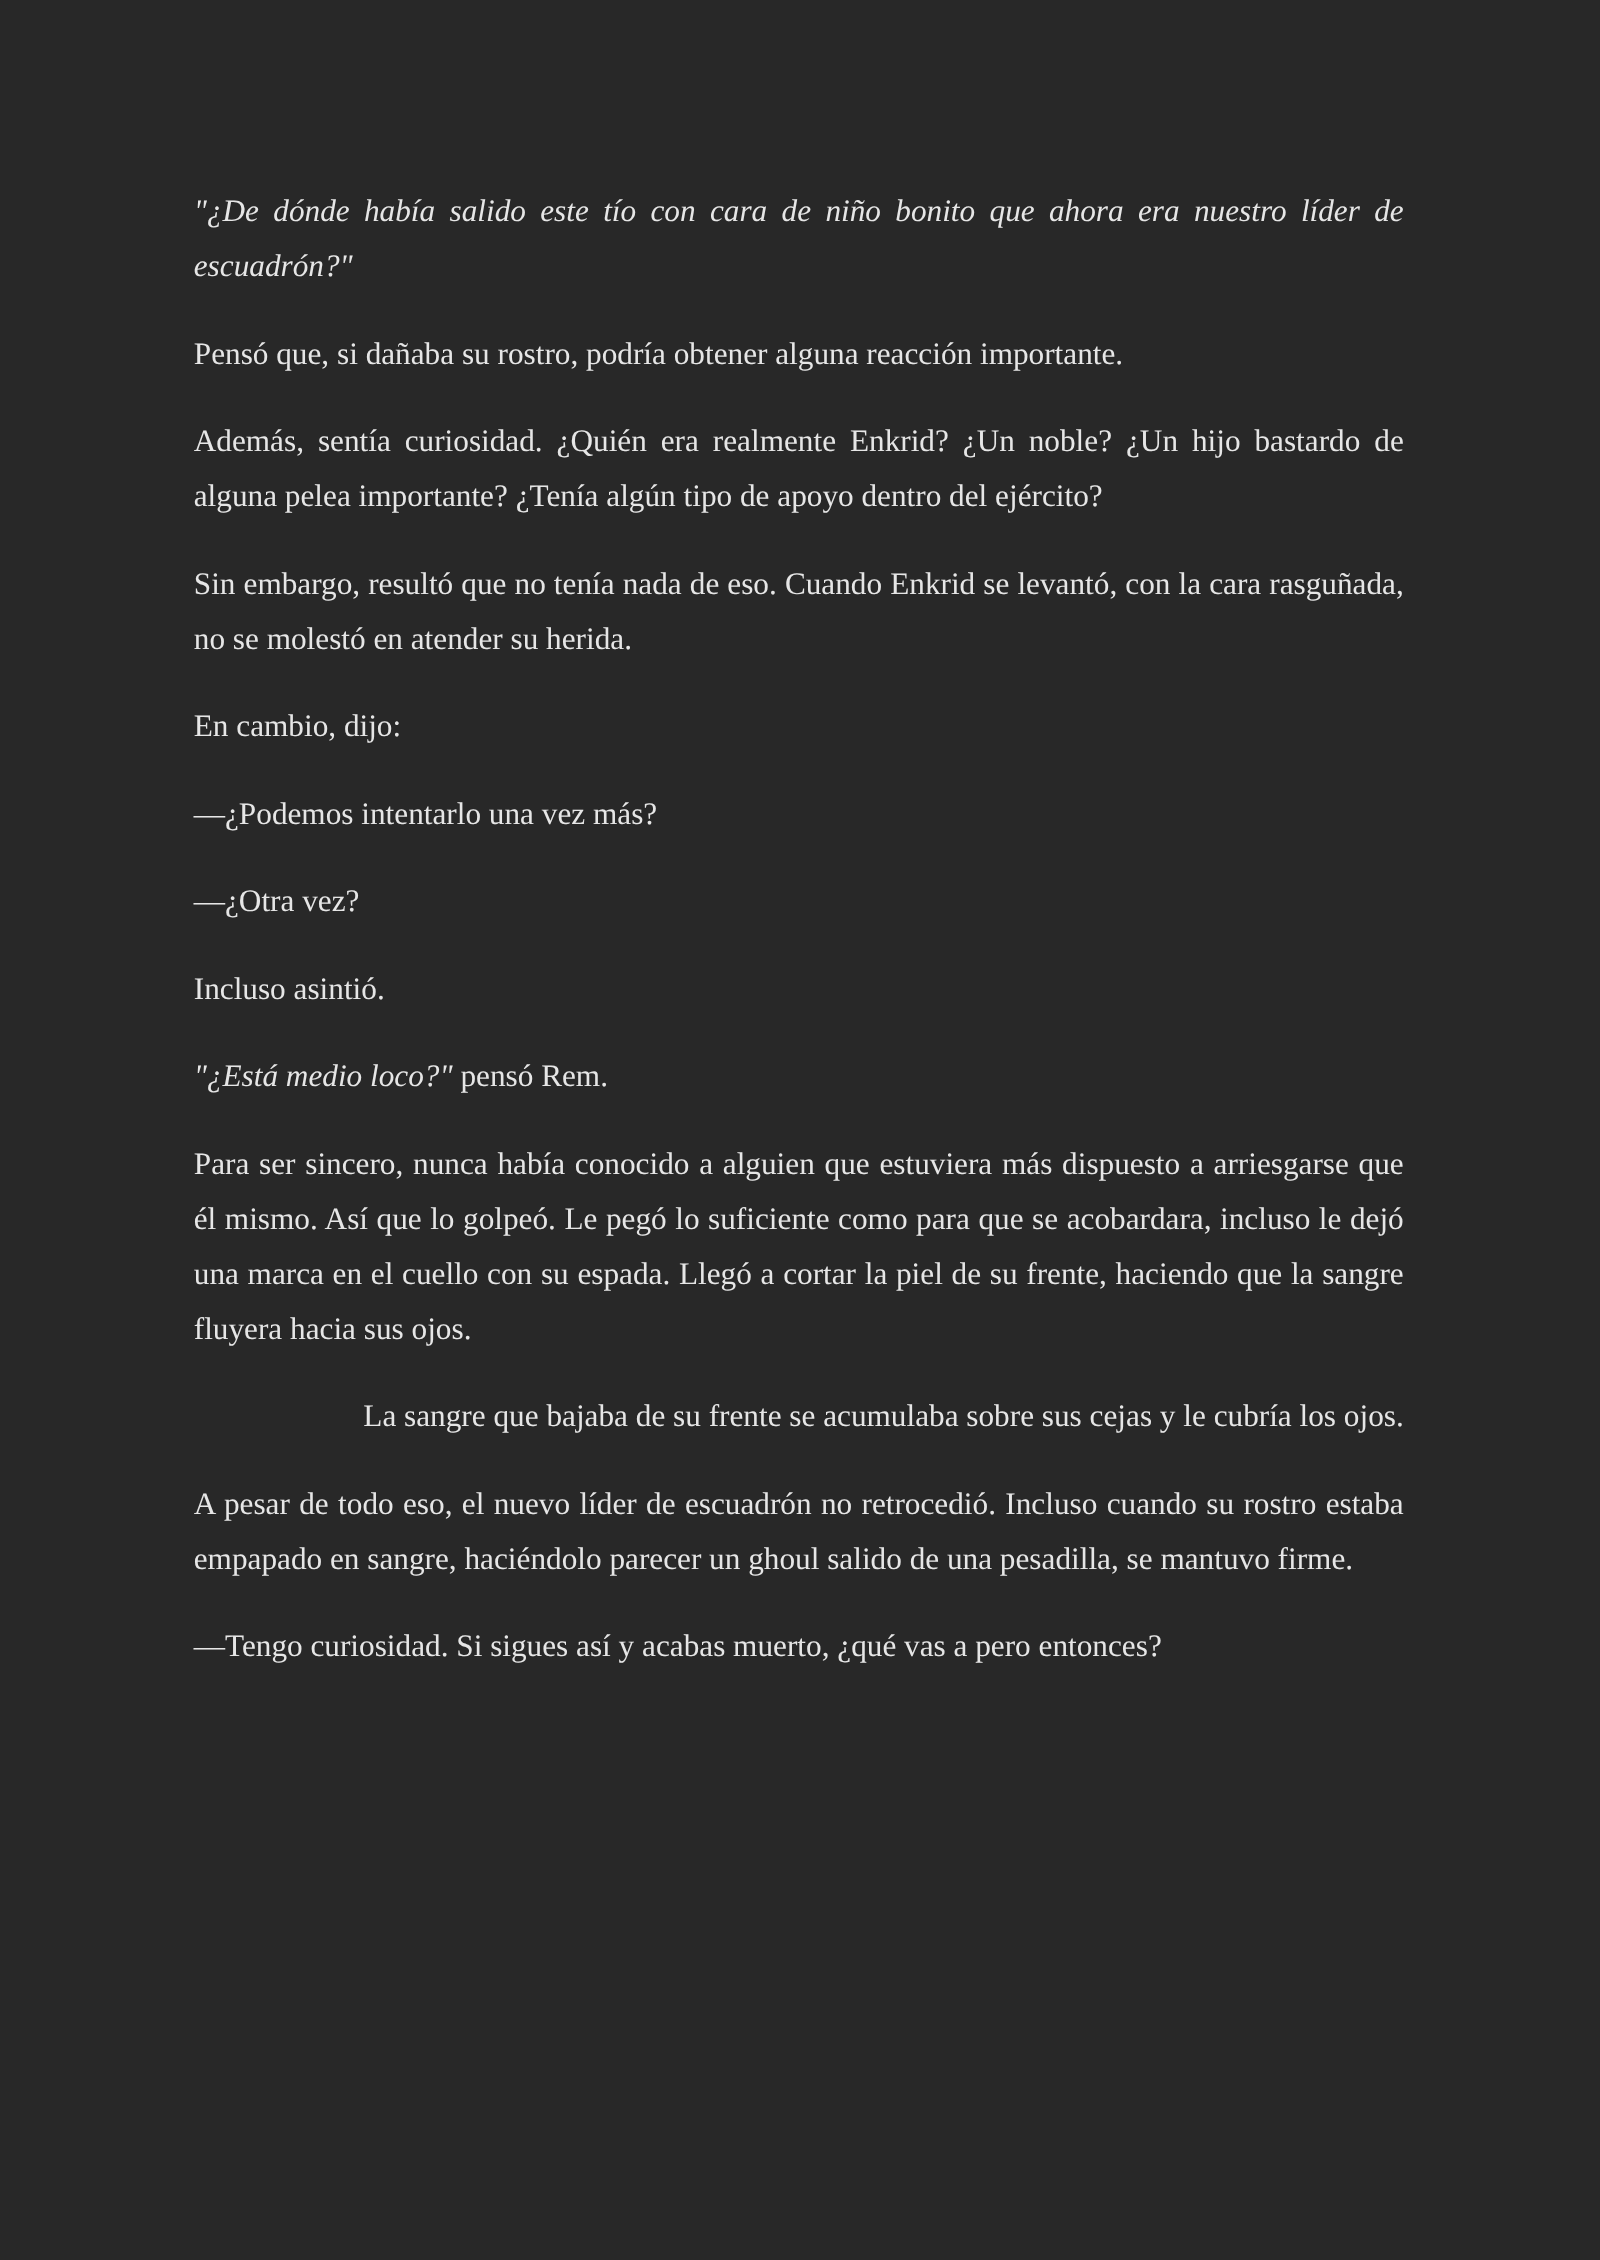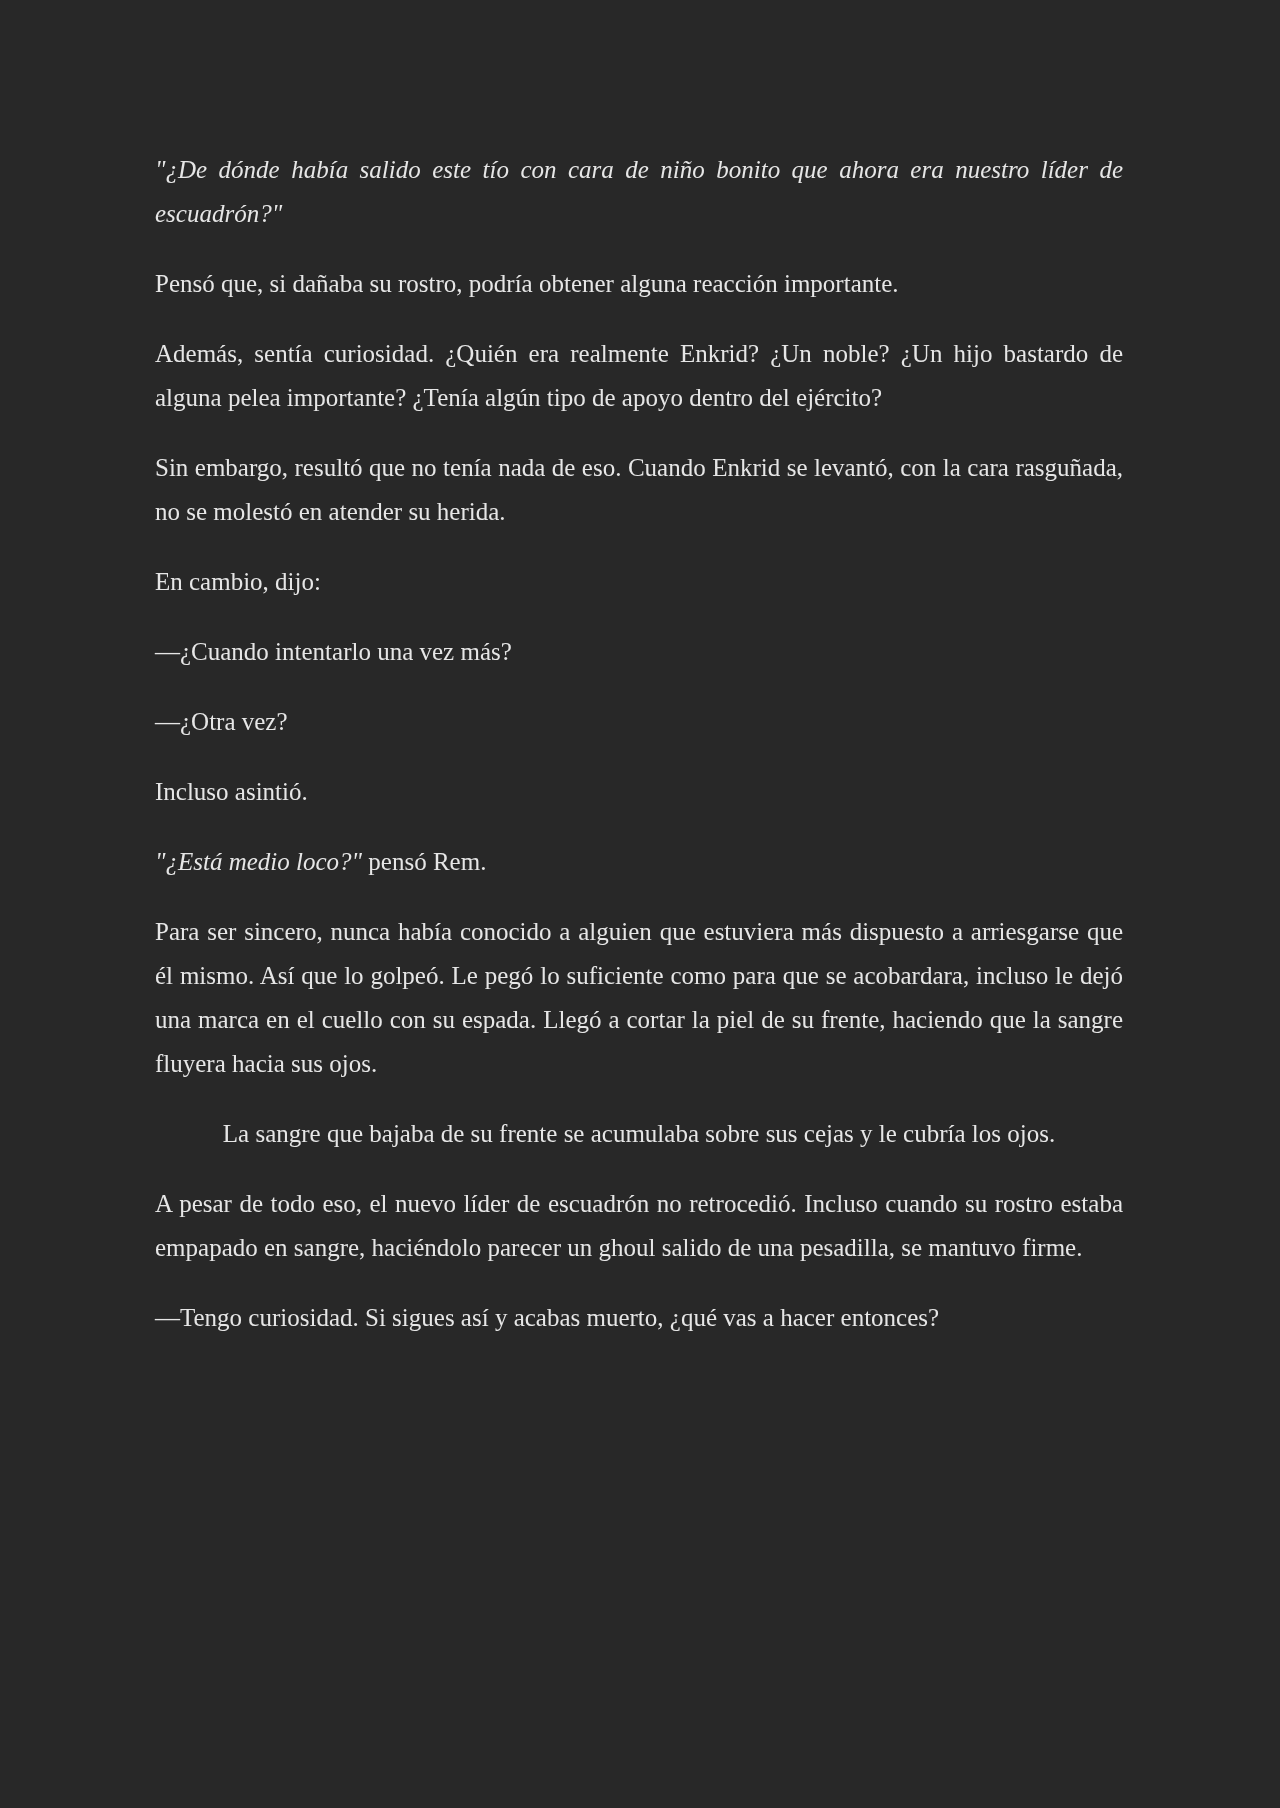--- a/index.html
+++ b/index.html
@@ -32,21 +32,21 @@
   </style>
 </head>
 <body>
 
 <main class="reader">
   <p><span class="it">"¿De dónde había salido este tío con cara de niño bonito que ahora era nuestro líder de escuadrón?"</span></p>
   <p>Pensó que, si dañaba su rostro, podría obtener alguna reacción importante.</p>
   <p>Además, sentía curiosidad. ¿Quién era realmente Enkrid? ¿Un noble? ¿Un hijo bastardo de alguna pelea importante? ¿Tenía algún tipo de apoyo dentro del ejército?</p>
   <p>Sin embargo, resultó que no tenía nada de eso. Cuando Enkrid se levantó, con la cara rasguñada, no se molestó en atender su herida.</p>
   <p>En cambio, dijo:</p>
-  <p>—¿Cuando intentarlo una vez más?</p>
+  <p>—¿Podemos intentarlo una vez más?</p>
   <p>—¿Otra vez?</p>
   <p>Incluso asintió.</p>
   <p><span class="it">"¿Está medio loco?"</span><span> pensó Rem.</span></p>
   <p>Para ser sincero, nunca había conocido a alguien que estuviera más dispuesto a arriesgarse que él mismo. Así que lo golpeó. Le pegó lo suficiente como para que se acobardara, incluso le dejó una marca en el cuello con su espada. Llegó a cortar la piel de su frente, haciendo que la sangre fluyera hacia sus ojos.</p>
-  <p><span style="display:block;text-align:center;">La sangre que bajaba de su frente se acumulaba sobre sus cejas y le cubría los ojos.</span></p>
+  <p><span style="display:block;text-align:right;">La sangre que bajaba de su frente se acumulaba sobre sus cejas y le cubría los ojos.</span></p>
   <p>A pesar de todo eso, el nuevo líder de escuadrón no retrocedió. Incluso cuando su rostro estaba empapado en sangre, haciéndolo parecer un ghoul salido de una pesadilla, se mantuvo firme.</p>
-  <p>—Tengo curiosidad. Si sigues así y acabas muerto, ¿qué vas a hacer entonces?</p>
+  <p>—Tengo curiosidad. Si sigues así y acabas muerto, ¿qué vas a pero entonces?</p>
 </main>
 
 </body></html>

